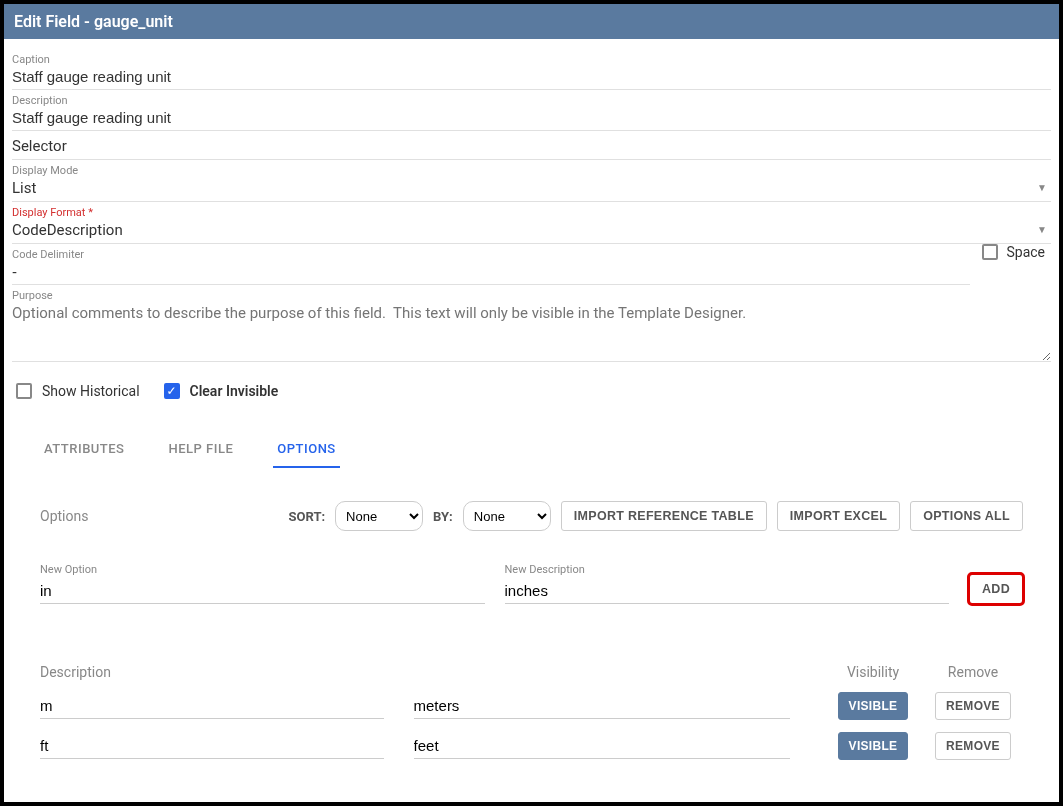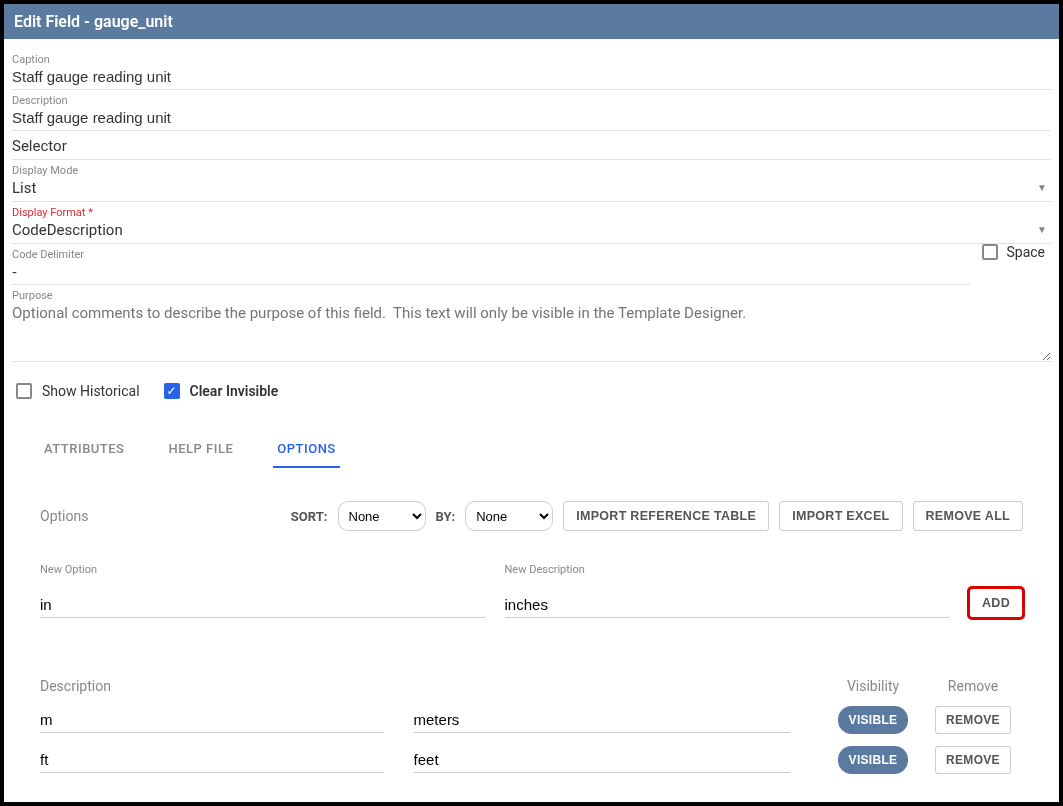--- a/index.html
+++ b/index.html
@@ -172,21 +172,21 @@
     gap: 20px;
     margin-top: 32px;
     align-items: flex-end;
   }
   .new-col {
     flex: 1;
   }
   .new-col .small-label {
     font-size: 11px;
     color: #888;
-    margin-bottom: 16px;
+    margin-bottom: 2px;
   }
   .new-col input {
     width: 100%;
     border: none;
     border-bottom: 1px solid #ccc;
     padding: 4px 0;
     font-size: 15px;
     outline: none;
     background: transparent;
   }
@@ -216,21 +216,20 @@
     padding: 4px 0;
     font-size: 15px;
     outline: none;
     background: transparent;
     width: 92%;
   }
   .btn.visible {
     background: #5A7A9F;
     color: #fff;
     border-color: #5A7A9F;
-    border-radius: 13px;
   }
   .btn.small {
     padding: 6px 10px;
     font-size: 12px;
   }
 </style>
 </head>
 <body>
 
 <div class="window">
@@ -304,21 +303,21 @@
         <span class="sort-label">SORT:</span>
         <select class="sort-select">
           <option>None</option>
         </select>
         <span class="sort-label">BY:</span>
         <select class="sort-select">
           <option>None</option>
         </select>
         <button class="btn">IMPORT REFERENCE TABLE</button>
         <button class="btn">IMPORT EXCEL</button>
-        <button class="btn">REMOVE ALL</button>
+        <button class="btn">OPTIONS ALL</button>
       </div>
 
       <div class="new-row">
         <div class="new-col">
           <div class="small-label">New Option</div>
           <input value="in" style="">
         </div>
         <div class="new-col">
           <div class="small-label">New Description</div>
           <input value="inches" style="">

